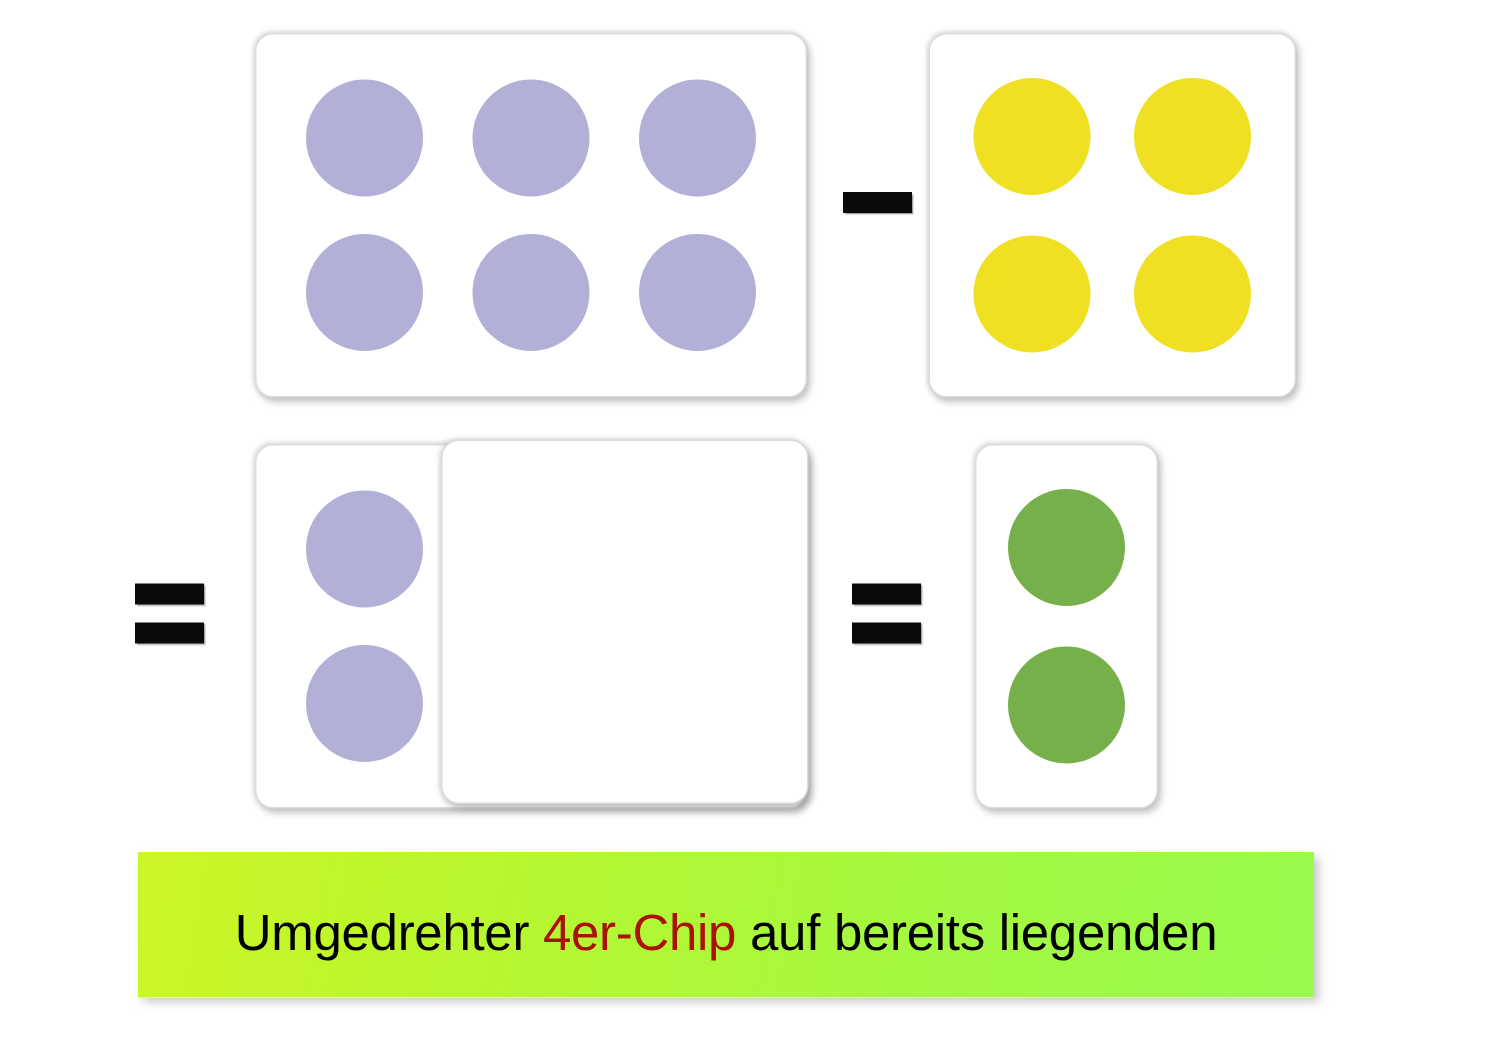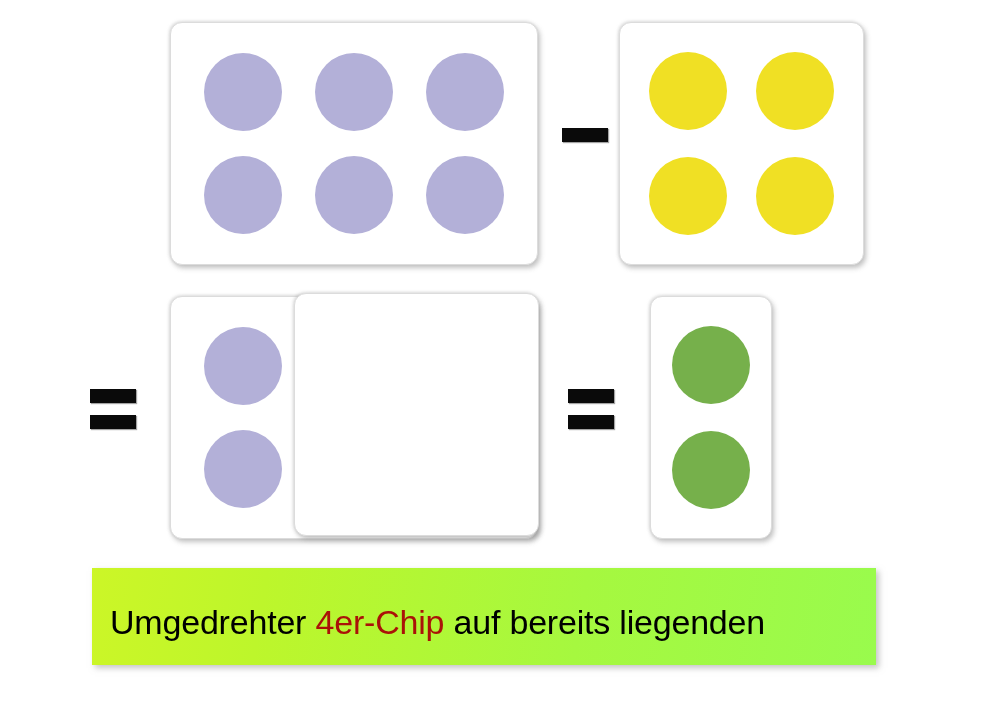--- a/index.html
+++ b/index.html
@@ -130,20 +130,21 @@
     top: 568px;
     width: 784px;
     height: 97px;
     background: linear-gradient(100deg, #ccf627 0%, #bdf62b 22%, #a6f83f 62%, #99fb4d 100%);
     box-shadow: 3px 3px 6px rgba(150,150,150,0.55);
     box-sizing: border-box;
     padding: 10px 18px 0 18px;
     display: flex;
     flex-direction: column;
     justify-content: center;
+    align-items: center;
   }
   #caption .line {
     font-size: 34px;
     line-height: 42px;
     color: #000000;
     white-space: nowrap;
     letter-spacing: -0.2px;
   }
   .hl { color: #aa1208; }
 </style>

